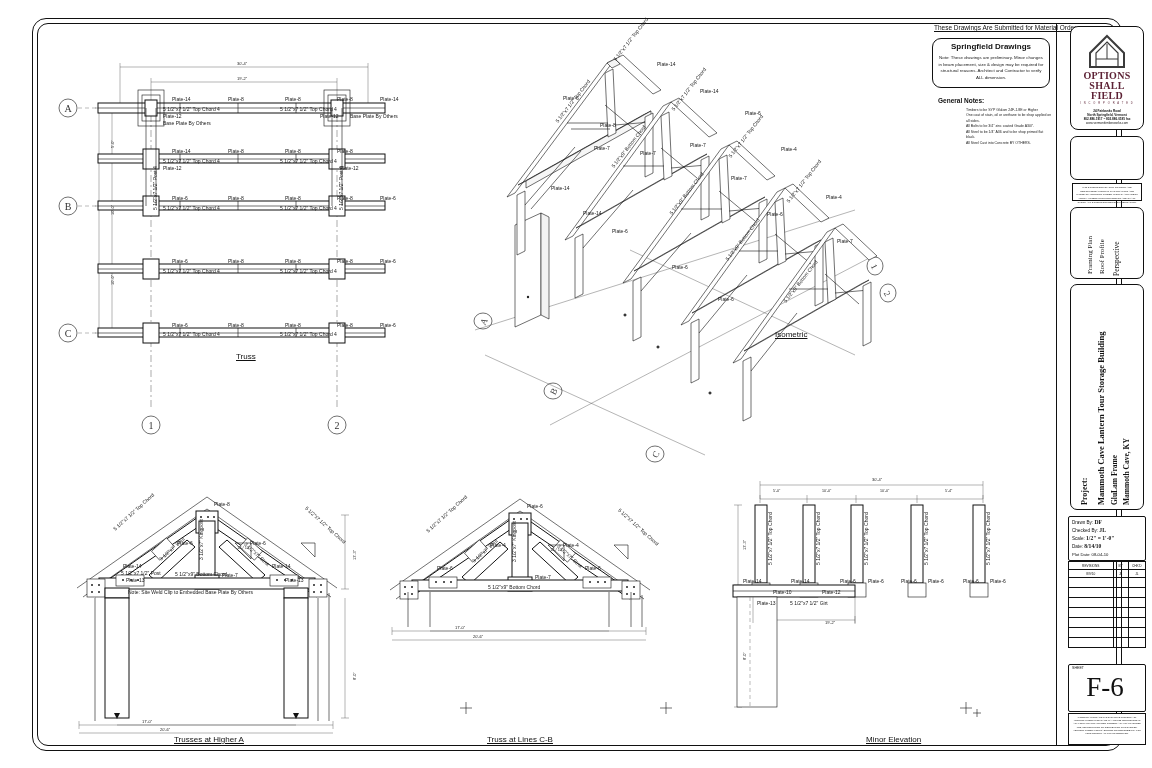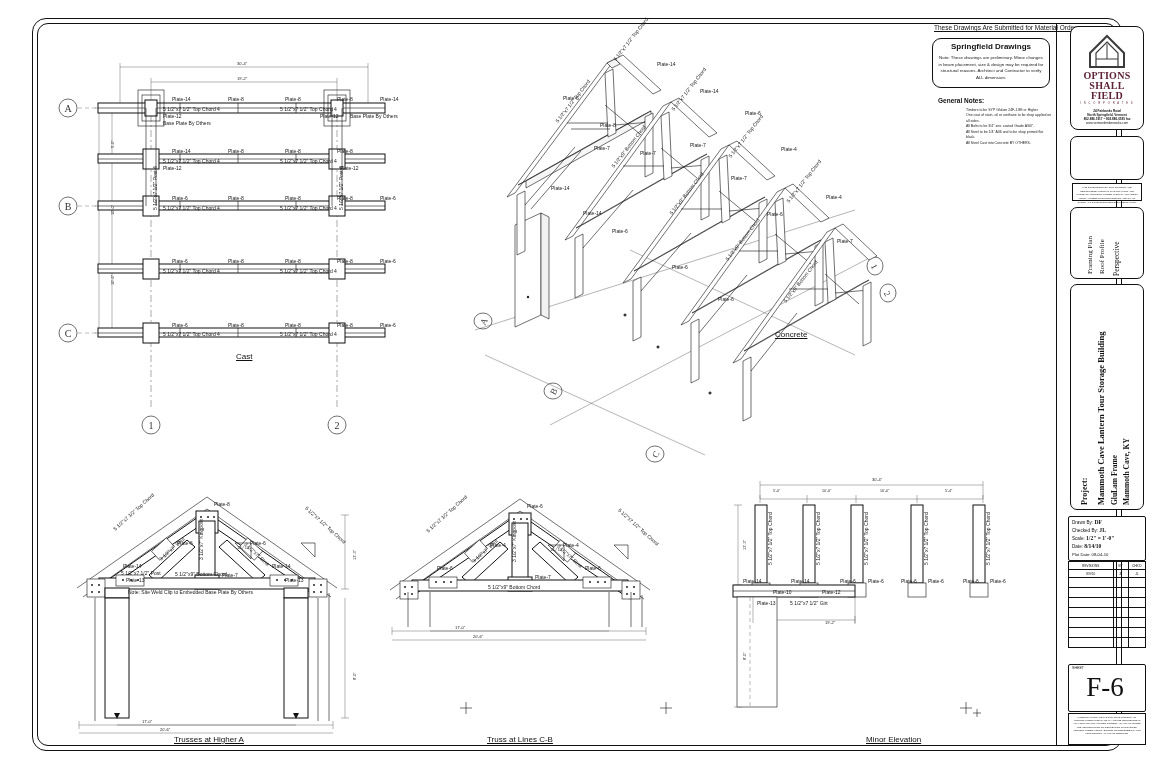--- a/index.html
+++ b/index.html
@@ -163,21 +163,21 @@
     </g>
 
     <g>
       <line x1="96" y1="53" x2="96" y2="151" class="lnT"></line>
       <line x1="106" y1="53" x2="106" y2="151" class="lnT"></line>
       <line x1="282" y1="53" x2="282" y2="151" class="lnT"></line>
       <line x1="292" y1="53" x2="292" y2="151" class="lnT"></line>
     </g>
   </svg>
 
-  <div class="viewtitle" style="left:236px;top:352px;">Cast</div>
+  <div class="viewtitle" style="left:236px;top:352px;">Truss</div>
 
   <div class="lbl" style="left:237px;top:61px;font-size:4px;">30'-4"</div>
   <div class="lbl" style="left:237px;top:76px;font-size:4px;">19'-2"</div>
   <div class="lbl vtext" style="left:110px;top:148px;font-size:4px;">5'-0"</div>
   <div class="lbl vtext" style="left:110px;top:215px;font-size:4px;">10'-0"</div>
   <div class="lbl vtext" style="left:110px;top:285px;font-size:4px;">10'-0"</div>
 
   <div class="lbl" style="left:172px;top:96px;">Plate-14</div>
   <div class="lbl" style="left:228px;top:96px;">Plate-8</div>
   <div class="lbl" style="left:285px;top:96px;">Plate-8</div>
@@ -326,21 +326,21 @@
       <polygon points="370,217 378,213 381,274 373,278" fill="#fff"></polygon>
       <line x1="334" y1="264" x2="373" y2="264"></line>
       <line x1="414" y1="265" x2="380" y2="268"></line>
       <polygon points="288,336 296,332 296,392 288,396" fill="#fff"></polygon>
       <polygon points="408,261 416,257 416,317 408,321" fill="#fff"></polygon>
       <line x1="296" y1="346" x2="342" y2="288"></line>
       <line x1="404" y1="279" x2="370" y2="249"></line>
     </g>
   </svg>
 
-  <div class="viewtitle" style="left:775px;top:330px;">Concrete</div>
+  <div class="viewtitle" style="left:775px;top:330px;">Isometric</div>
 
   <div class="lbl" style="left:657px;top:61px;">Plate-14</div>
   <div class="lbl" style="left:700px;top:88px;">Plate-14</div>
   <div class="lbl" style="left:563px;top:95px;">Plate-6</div>
   <div class="lbl" style="left:551px;top:185px;">Plate-14</div>
   <div class="lbl" style="left:583px;top:210px;">Plate-14</div>
   <div class="lbl" style="left:612px;top:228px;">Plate-6</div>
   <div class="lbl" style="left:600px;top:122px;">Plate-8</div>
   <div class="lbl" style="left:594px;top:145px;">Plate-7</div>
   <div class="lbl" style="left:640px;top:150px;">Plate-7</div>

